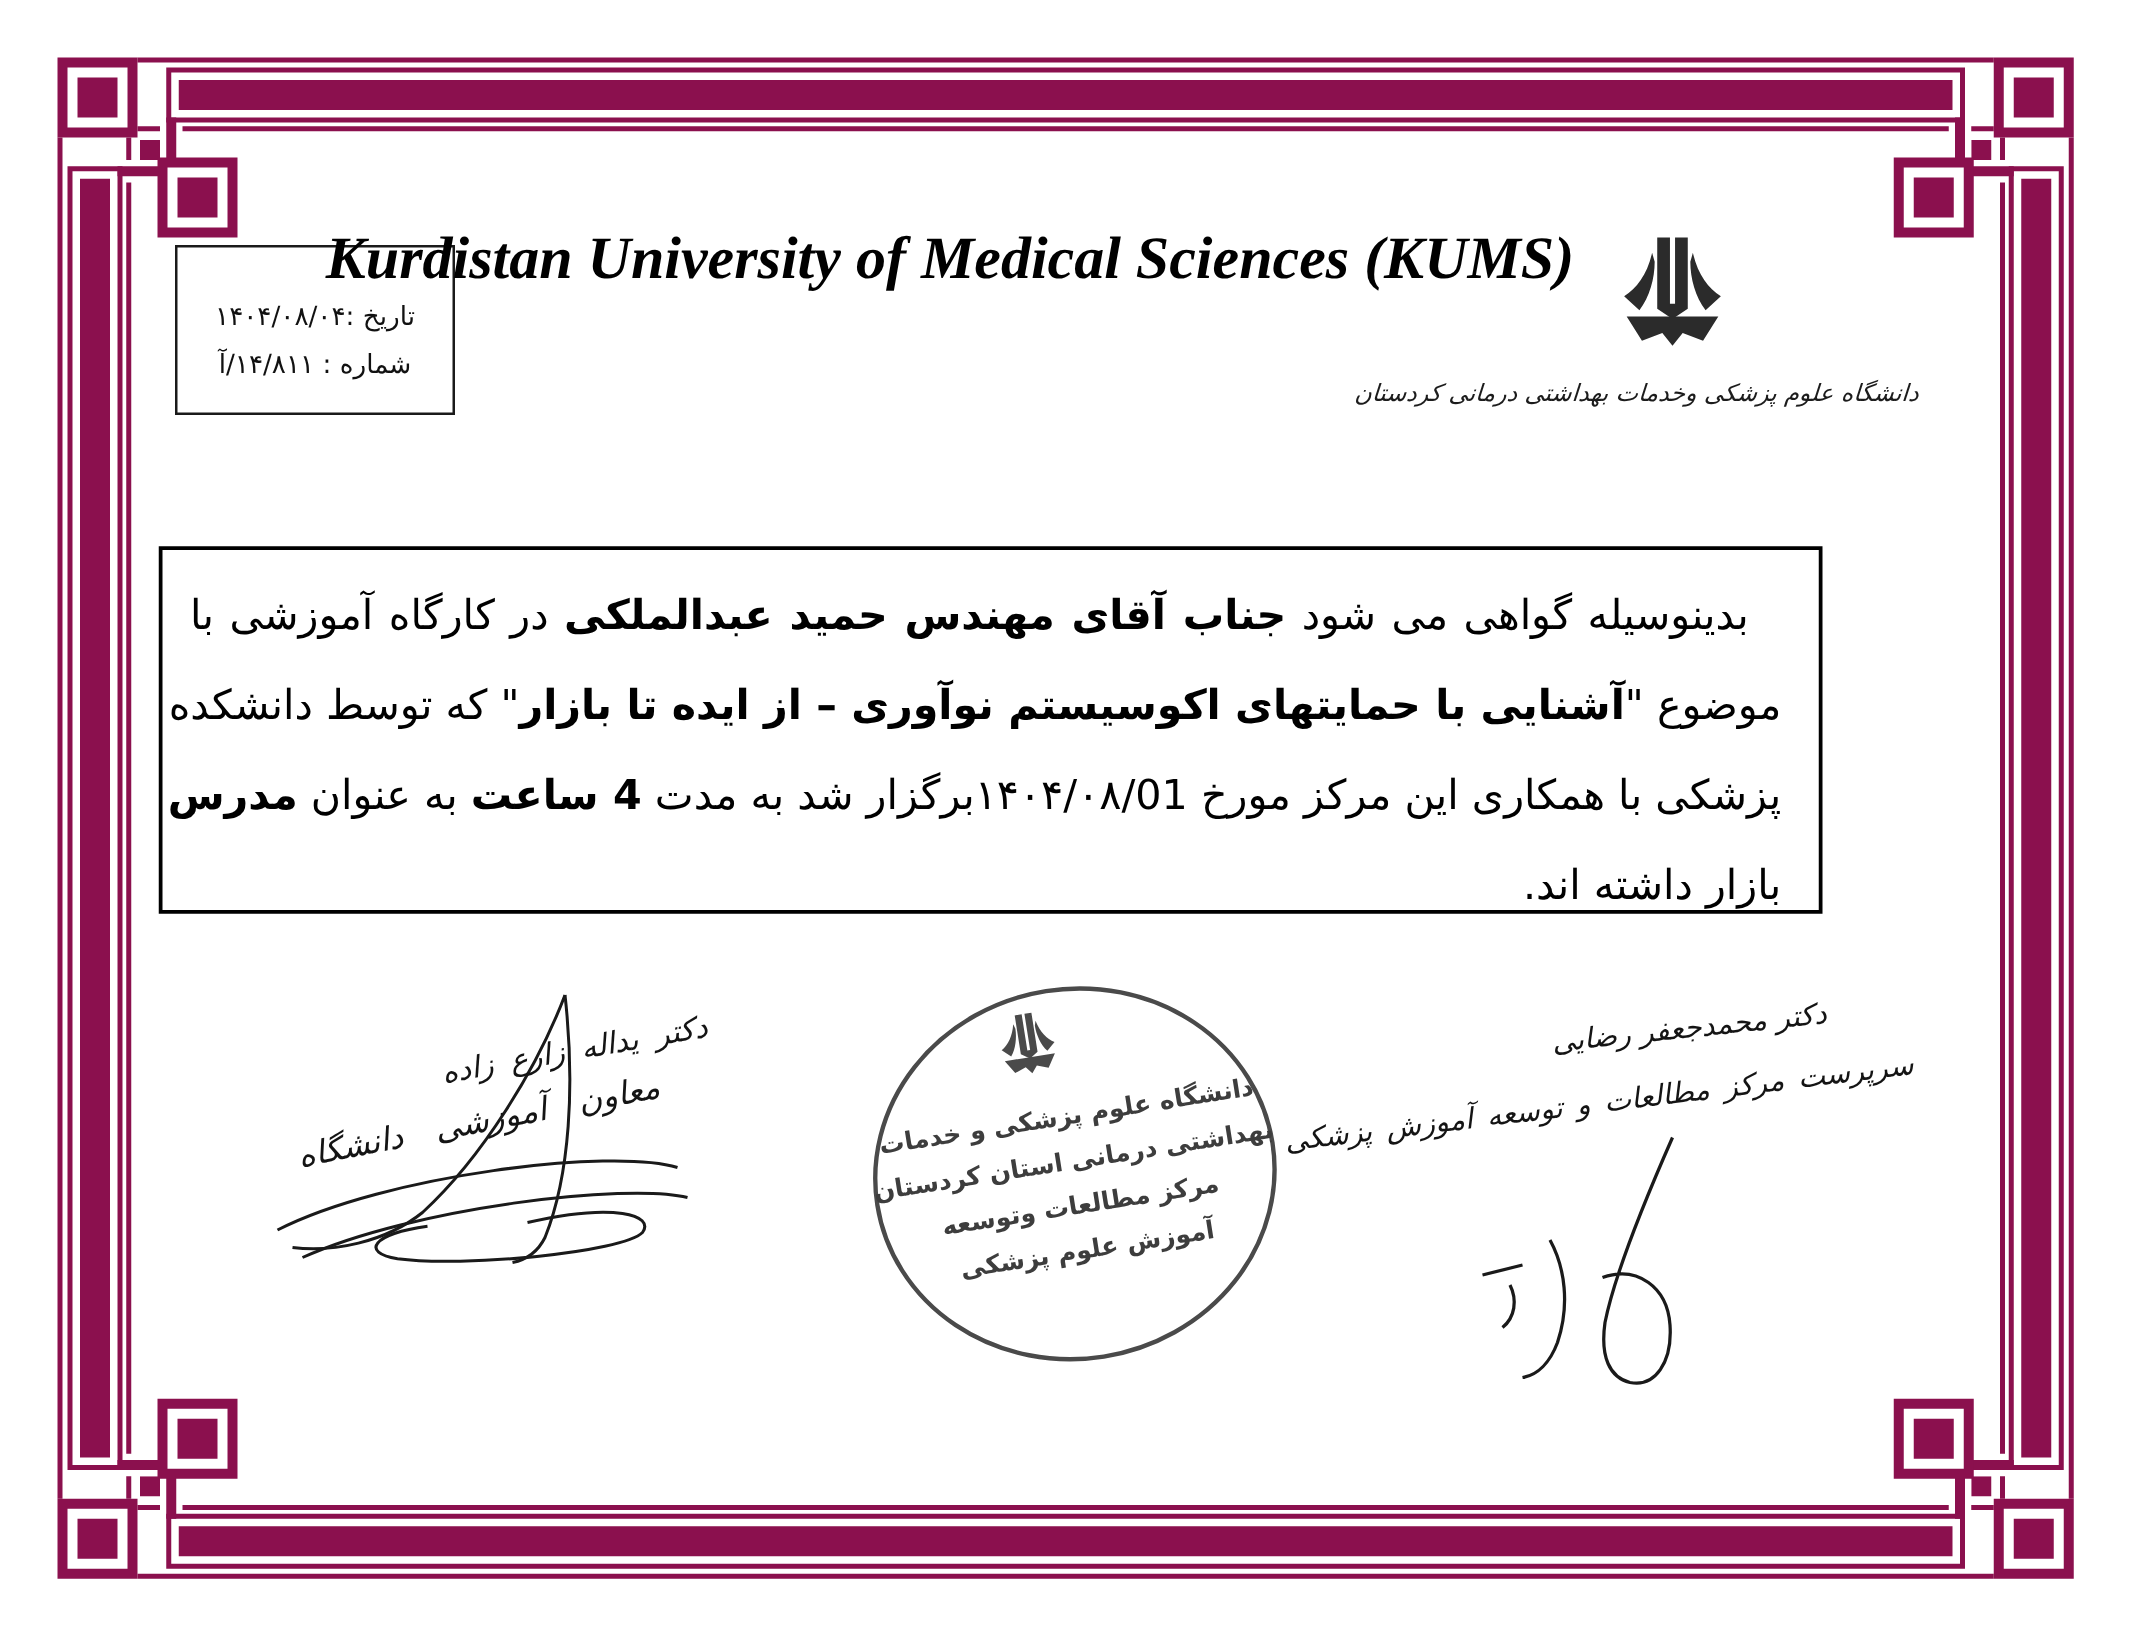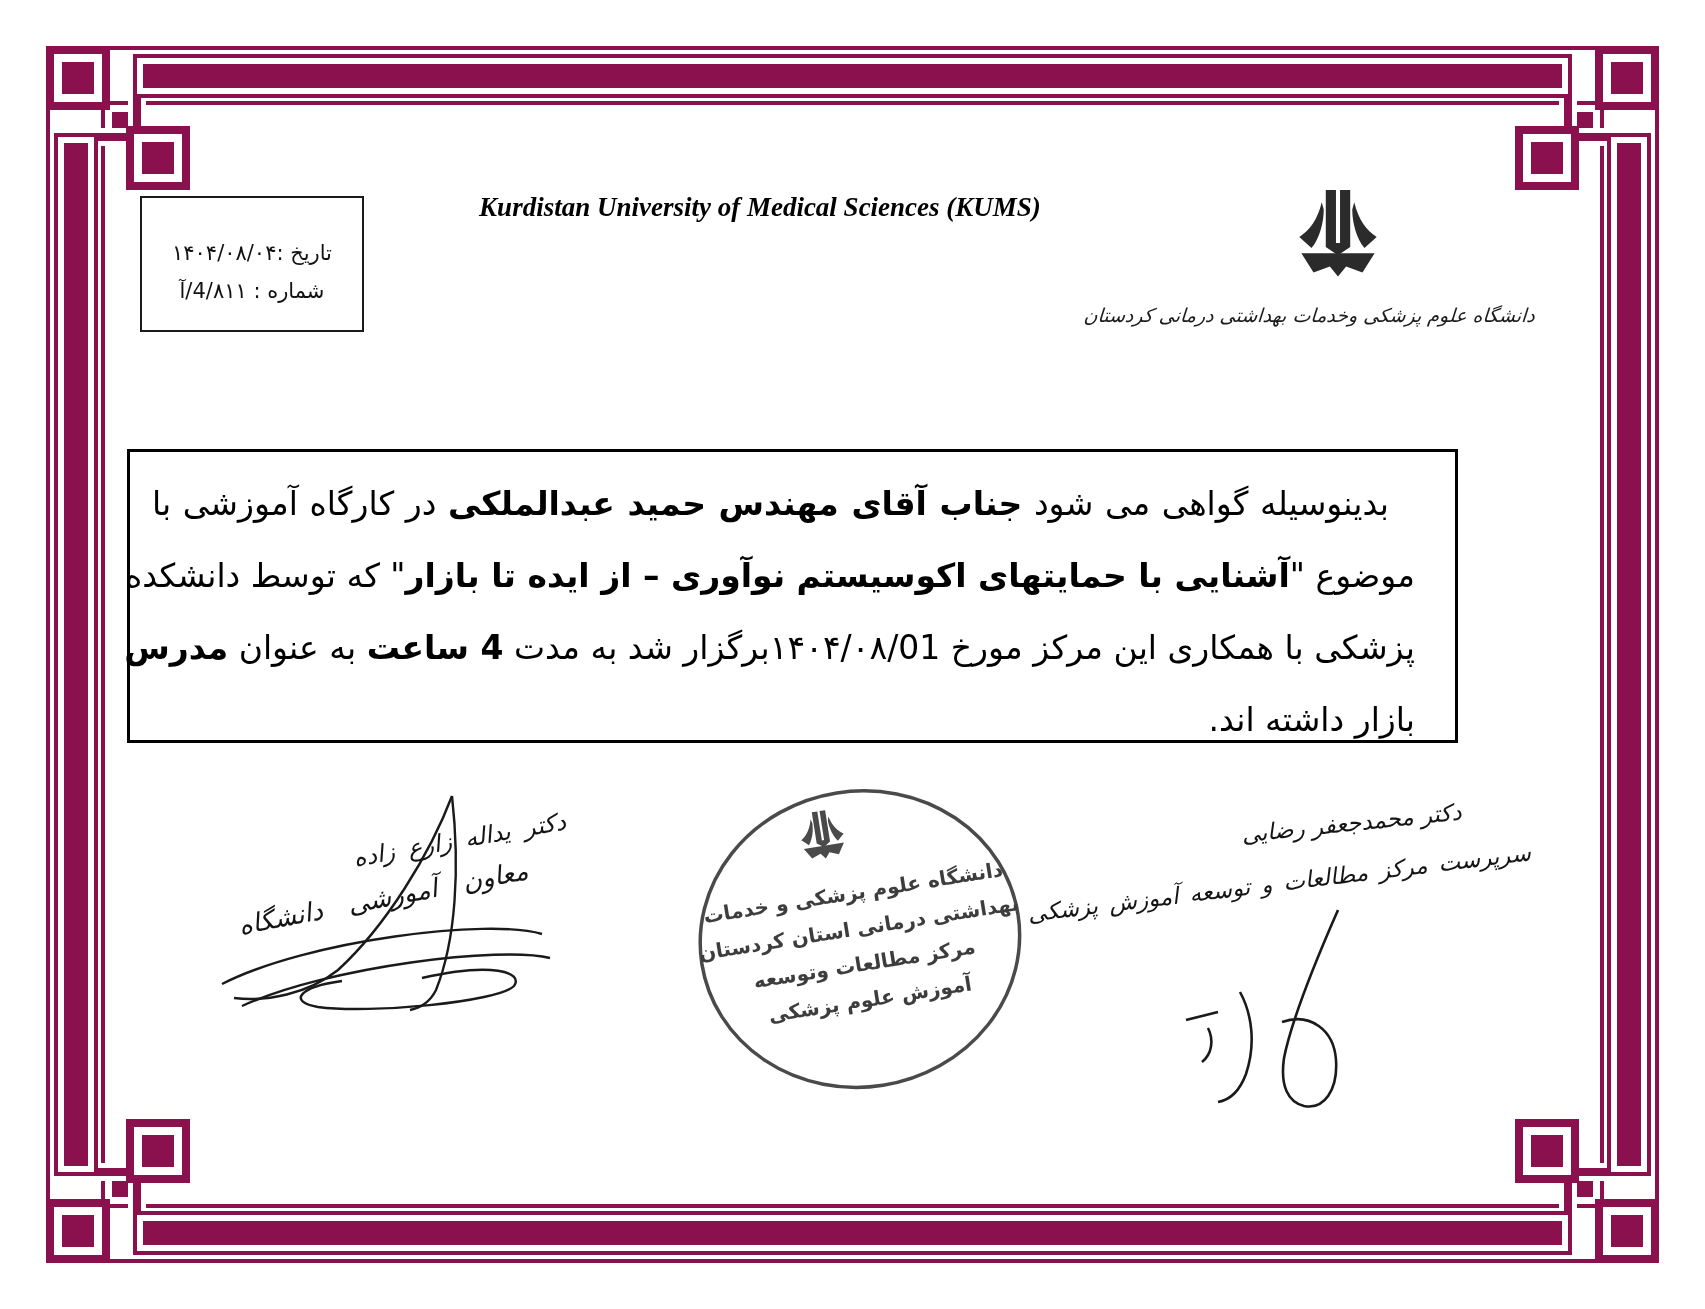--- a/index.html
+++ b/index.html
@@ -18,36 +18,35 @@
     padding-top:16px;box-sizing:border-box;gap:14px;
   }
   .date-box div{font-size:21px;color:#111;letter-spacing:0;}
 
   
   .title-block{
     left:250px;top:176px;width:1020px;text-align:center;
     font-family:"Liberation Serif","DejaVu Serif",serif;
     font-weight:bold;font-style:italic;color:#000;
   }
-  .title-block .tline{font-size:27px;line-height:62px;white-space:nowrap;}
+  .title-block .tline{font-size:48px;line-height:62px;white-space:nowrap;}
 
   
   .logo-block{left:1140px;top:186px;width:395px;text-align:center;}
   .logo-emblem{width:104px;height:112px;display:inline-block;}
   .logo-caption{
     direction:rtl;font-size:19px;color:#1c1c1c;margin-top:2px;
     font-style:italic;transform:skewX(-4deg);white-space:nowrap;
   }
 
   
   .body-box{
     left:127px;top:437px;width:1331px;height:294px;border:3px solid #000;
     box-sizing:border-box;direction:rtl;color:#000;
-    padding:16px 40px 0 22px;
-    margin-top:12px;
+    padding:16px 30px 0 22px;
   }
   .body-box .bline{
     font-size:33px;line-height:72px;white-space:nowrap;
     text-align:justify;text-align-last:justify;
   }
   .body-box .bline.first{padding-right:26px;}
   .body-box .bline.last{text-align:right;text-align-last:right;}
   .body-box b{font-weight:bold;}
 
   
@@ -126,21 +125,21 @@
   <rect x="1617" y="143" width="24" height="1023" fill="#8B104E"></rect>
 
   <use href="#knot"></use>
   <use href="#knot" transform="translate(1705,0) scale(-1,1)"></use>
   <use href="#knot" transform="translate(0,1309) scale(1,-1)"></use>
   <use href="#knot" transform="translate(1705,1309) scale(-1,-1)"></use>
 </svg>
 
 <div class="layer date-box">
   <div>تاریخ :۱۴۰۴/۰۸/۰۴</div>
-  <div>شماره : 4/۸۱۱/آ</div>
+  <div>شماره : ۱۴/۸۱۱/آ</div>
 </div>
 
 <div class="layer title-block">
   <div class="tline">Kurdistan University of Medical Sciences (KUMS)</div>
 </div>
 
 <div class="layer logo-block">
   <svg class="logo-emblem" viewBox="0 0 100 110">
     <use href="#emblem"></use>
   </svg>

